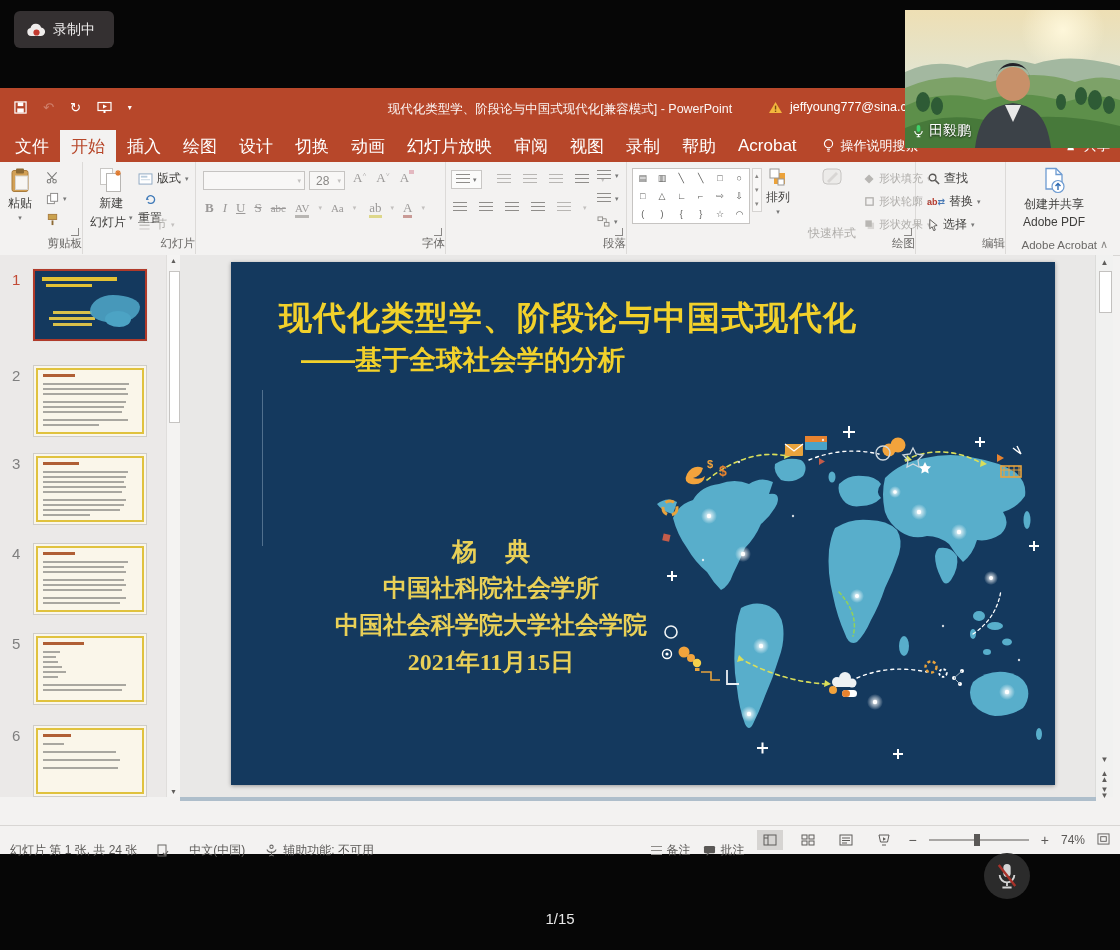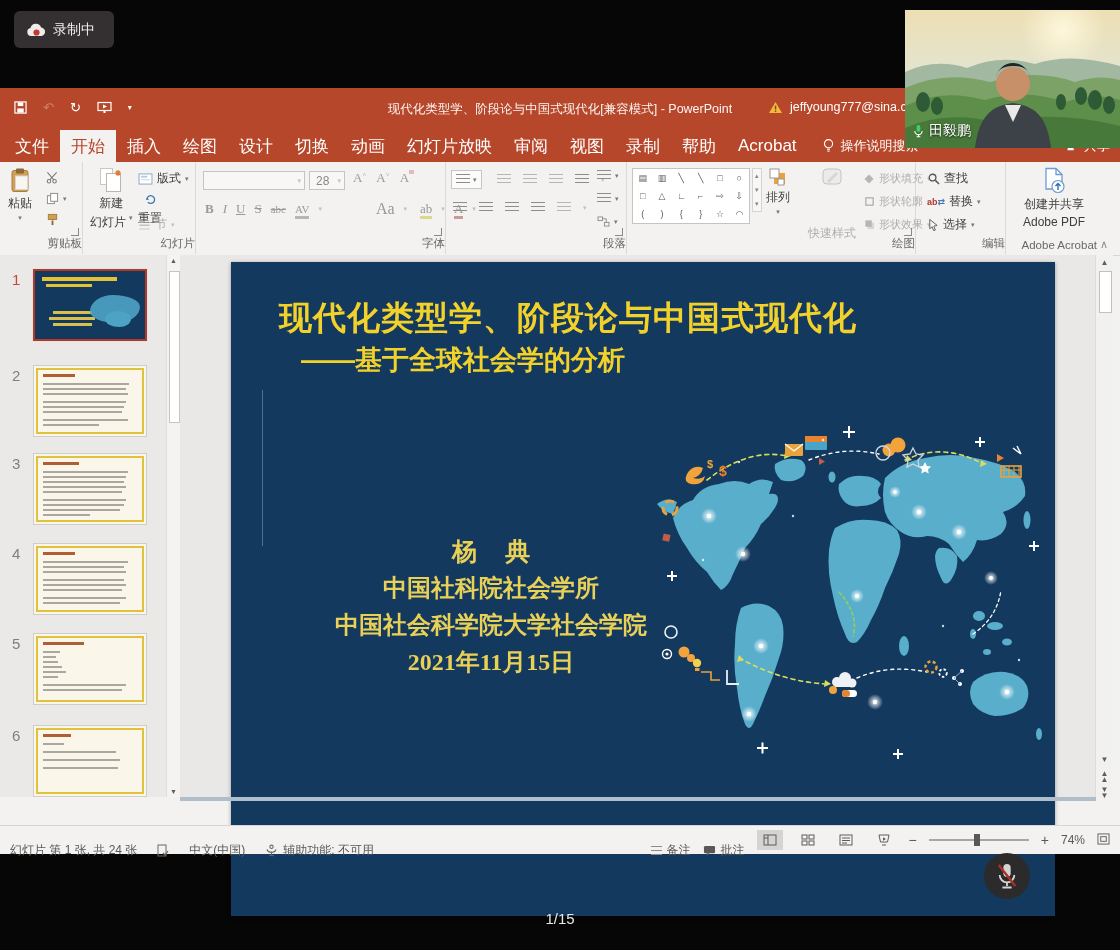--- a/index.html
+++ b/index.html
@@ -72,21 +72,21 @@
   .m-c2{position:absolute;left:13%;top:46px;width:42%;height:2.5px;background:#d9c04a;}
   .m-c3{position:absolute;left:16%;top:52px;width:36%;height:2.5px;background:#d9c04a;}
   .m-map{position:absolute;right:5px;top:24px;width:50px;height:28px;background:#4ca3c4;opacity:.9;
          border-radius:46% 54% 48% 52%/58% 42% 58% 42%;}
   .m-map2{position:absolute;right:14px;top:40px;width:26px;height:16px;background:#4ca3c4;
           border-radius:50% 50% 45% 55%/50% 50% 50% 50%;}
   #panel-scroll{position:absolute;right:0;top:0;width:13px;height:100%;background:#f4f3f2;border-left:1px solid #e0dedc;}
   #panel-thumbtrack{position:absolute;left:2px;top:16px;width:9px;height:150px;background:#fff;border:1px solid #c6c4c2;}
 
   #canvas{position:absolute;left:180px;top:0;width:916px;height:100%;background:#e9e8e7;}
-  #slide{position:absolute;left:51px;top:7px;width:824px;height:654px;background:#14395e;box-shadow:0 1px 4px rgba(0,0,0,.35);}
+  #slide{position:absolute;left:51px;top:7px;width:824px;height:523px;background:#14395e;box-shadow:0 1px 4px rgba(0,0,0,.35);}
   #slide-title{position:absolute;left:48px;top:34px;font-size:33px;font-weight:700;color:#f2d12b;letter-spacing:1px;white-space:nowrap;}
   #slide-subtitle{position:absolute;left:70px;top:80px;font-size:27px;font-weight:700;color:#f2d12b;white-space:nowrap;}
   #cursor-line{position:absolute;left:31px;top:128px;width:1px;height:156px;background:#51708e;}
   #author-block{position:absolute;left:40px;top:272px;width:440px;text-align:center;
                 font-family:"Liberation Serif","DejaVu Serif",serif;color:#e9d057;}
   #author-name{font-size:25px;line-height:36px;word-spacing:22px;font-weight:700;}
   .author-line{font-size:24px;line-height:37px;font-weight:700;}
   #map-wrap{position:absolute;left:412px;top:158px;width:412px;height:365px;}
 
   
@@ -290,21 +290,21 @@
           <span class="fbtn" style="position:relative;">A<span style="position:absolute;right:-5px;top:0;width:5px;height:4px;background:#e3b8c0;"></span></span>
         </div>
         <div class="minirow" style="left:10px;top:38px;gap:9px;font-family:'Liberation Serif',serif;color:#9b9998;font-size:13px;">
           <b>B</b>
           <i>I</i>
           <u>U</u>
           <s>S</s>
           <s style="font-size:11px;">abc</s>
           <span class="ubar"><span style="font-size:11px;">AV</span><i style="background:#b8b6b3;"></i></span>
           <span class="dd dis">▾</span>
-          <span style="font-size:16px;margin-left:45px;"><span>Aa</span></span>
+          <span style="font-size:11px;"><span>Aa</span></span>
             <span class="dd dis">▾</span>
           <span class="ubar" style="margin-left:4px;">ab<i style="background:#ddd78a;"></i></span>
             <span class="dd dis">▾</span>
           <span class="ubar"><span>A</span><i style="background:#c99a96;"></i></span>
             <span class="dd dis">▾</span>
         </div>
         <div class="rg-label">字体</div>
         <div class="dlg"></div>
       </div>
 

